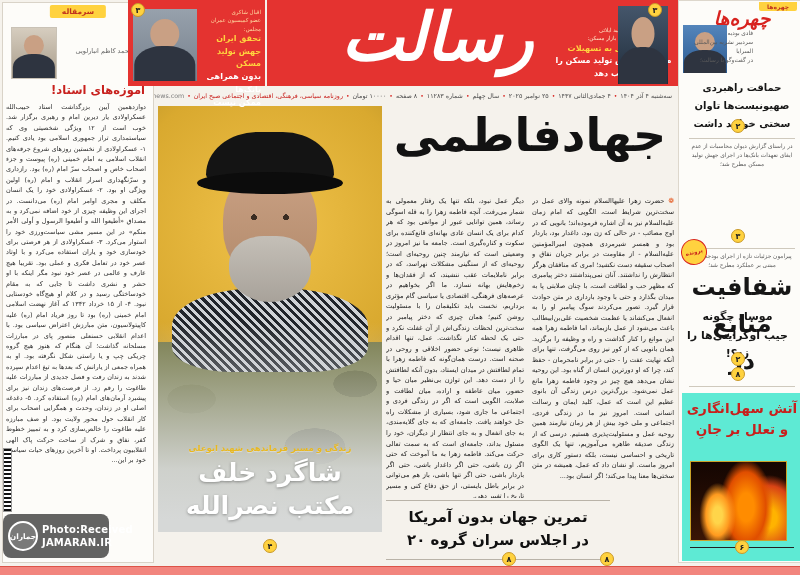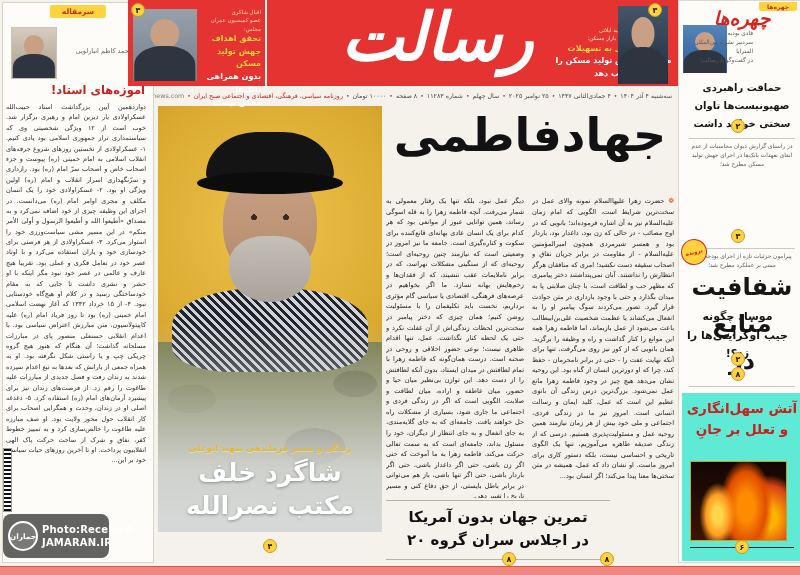--- a/index.html
+++ b/index.html
@@ -154,21 +154,21 @@
     <div>JAMARAN.IR</div>
   </div>
 </div>
 
 <div id="mp-box" class="abs">
   <span class="badge" style="left:3px;top:3px;">۳</span>
   <div class="photo person bg-grey"></div>
   <div class="txt">
     <div class="q-name">اقبال شاکری</div>
     <div class="q-role">عضو کمیسیون عمران مجلس:</div>
-    <div class="q-l1">تحقق اهداف جهش تولید مسکن</div>
+    <div class="q-l1">تحقق ایران جهش تولید مسکن</div>
     <div class="q-l2">بدون همراهی بانک‌ها</div>
     <div class="q-l3">ممکن نیست</div>
   </div>
 </div>
 
 <div id="masthead" class="abs">
   <div id="mast-title">رسالت</div>
   <span class="badge" style="left:381px;top:3px;">۳</span>
   <div id="mast-teaser-txt">
     <div class="q-name">فرشید ایلاتی</div>

